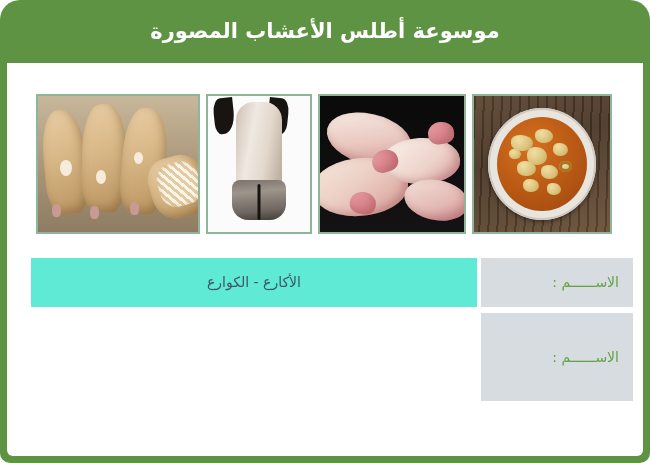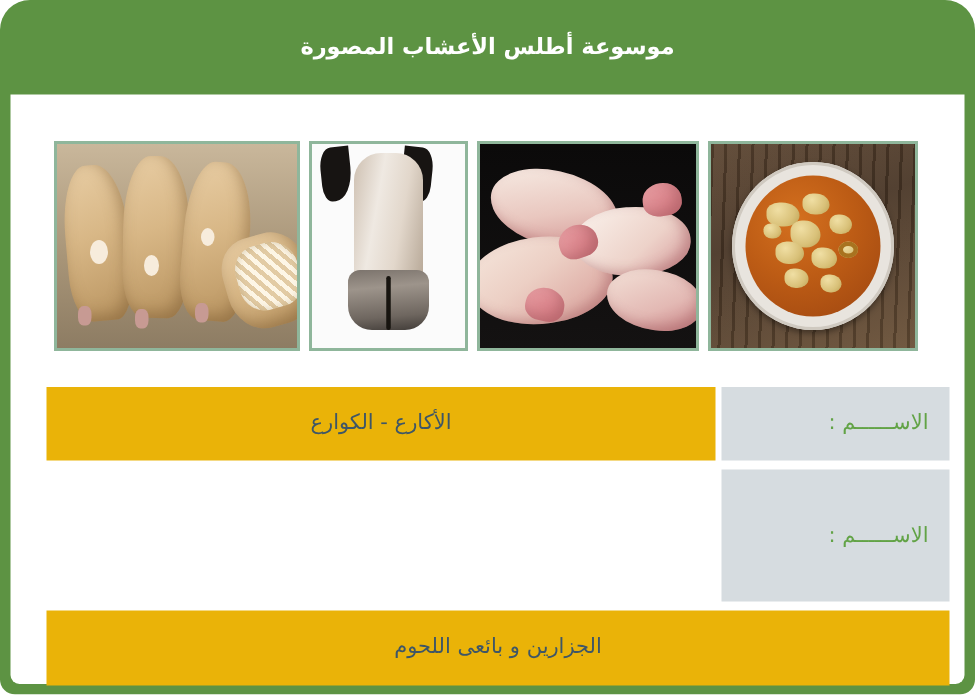--- a/index.html
+++ b/index.html
@@ -31,21 +31,21 @@
     position: absolute;
     top: 0; left: 0;
     width: 650px;
     height: 63px;
     display: flex;
     align-items: center;
     justify-content: center;
   }
   #header-title {
     color: #ffffff;
-    font-size: 15px;
+    font-size: 21px;
     font-weight: bold;
     letter-spacing: 0;
     text-align: center;
     direction: rtl;
     line-height: 1.1;
     white-space: nowrap;
   }
 
   
   #body-panel {
@@ -274,21 +274,21 @@
     padding: 11px 14px 11px 10px;
     text-align: left;
     direction: rtl;
     display: flex;
     align-items: center;
     justify-content: flex-start;
     line-height: 1.5;
   }
   .cell-value {
     flex: 1 1 auto;
-    background: #eab308;
+    background: #5eead4;
     color: #3e5667;
     font-size: 14px;
     padding: 11px 16px;
     text-align: center;
     direction: rtl;
     display: flex;
     align-items: center;
     justify-content: center;
     line-height: 1.95;
   }
@@ -384,19 +384,18 @@
       <div class="row row-name">
         <div class="cell-label">الاســــــم :</div>
         <div class="cell-value">الأكارع - الكوارع</div>
       </div>
 
       <div class="row row-desc">
         <div class="cell-label">الاســــــم :</div>
       </div>
 
       <div class="row row-avail">
-        <div class="cell-value">الجزارين و بائعى اللحوم</div>
       </div>
 
     </div>
 
   </div>
 </div>
 
 </body></html>

